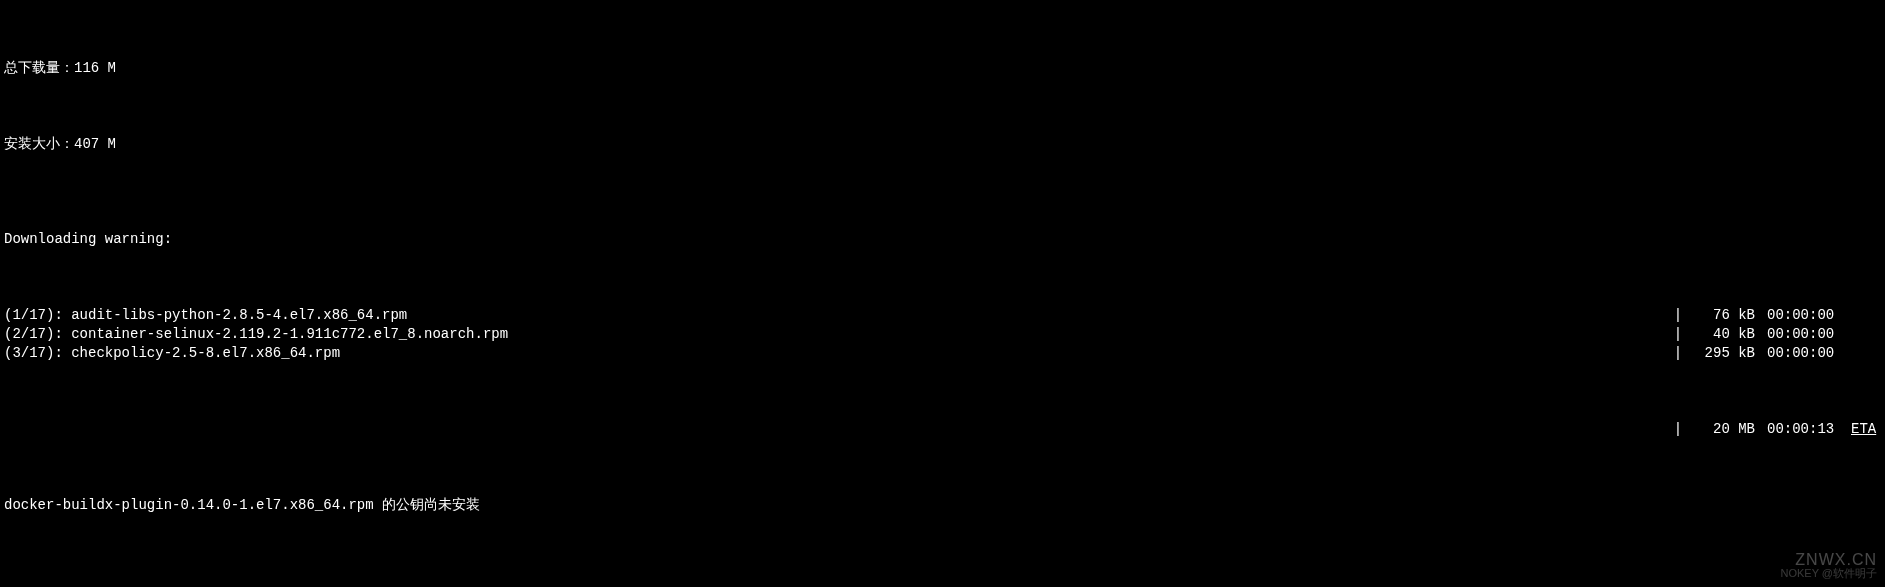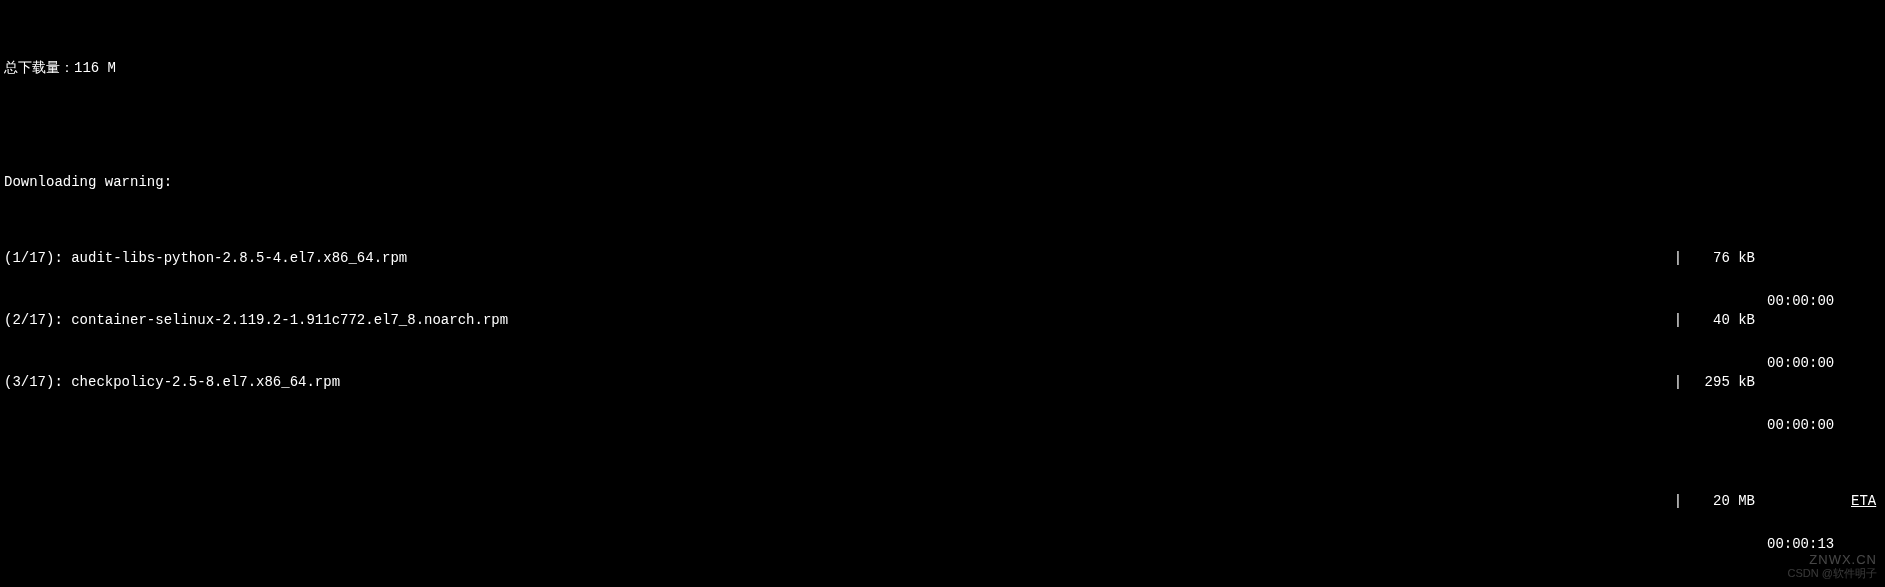--- a/index.html
+++ b/index.html
@@ -10,34 +10,34 @@
     color: #fff;
     font-family: "Consolas", "Courier New", monospace;
     font-size: 14px;
     line-height: 19px;
     overflow: hidden;
   }
   .terminal {
     padding: 2px 4px;
     white-space: pre;
   }
-  .line { display: flex; width: 100%; }
+  .line { display: flex; width: 100%; align-items: flex-end; }
   .line .left { flex: 0 0 auto; }
   .line .fill { flex: 1 1 auto; }
   .line .bar { flex: 0 0 auto; width: 18px; text-align: center; }
   .line .size { flex: 0 0 auto; width: 70px; text-align: right; padding-right: 2px; }
-  .line .time { flex: 0 0 auto; width: 90px; text-align: left; padding-left: 10px; margin-top: 43px; }
+  .line .time { flex: 0 0 auto; width: 90px; text-align: left; padding-left: 10px; }
   .line .eta  { flex: 0 0 auto; width: 34px; text-align: left; padding-left: 4px; text-decoration: underline; }
   .watermark {
     position: absolute;
     right: 8px;
     bottom: 18px;
     color: rgba(255,255,255,.28);
     font-family: sans-serif;
-    font-size: 13px;
+    font-size: 16px;
     letter-spacing: 1px;
     pointer-events: none;
   }
   .watermark2 {
     position: absolute;
     right: 8px;
     bottom: 4px;
     color: rgba(255,255,255,.22);
     font-family: sans-serif;
     font-size: 11px;
@@ -46,39 +46,45 @@
 </style>
 </head>
 <body>
 
 <div class="terminal">
 
   <div class="line">
     <span class="left"><span>总下载量：</span><span>116 M</span></span>
   </div>
 
+  <div class="line">
+    <span class="left"><span>安装大小：</span><span>407 M</span></span>
+  </div>
 
 
   <div class="line">
     <span class="left">Downloading warning:</span>
   </div>
 
   <div id="pkg-pre"><div class="line"><span class="left">(1/17): audit-libs-python-2.8.5-4.el7.x86_64.rpm</span><span class="fill"></span><span class="bar">|</span><span class="size">76 kB</span><span class="time">00:00:00</span><span class="eta"></span></div><div class="line"><span class="left">(2/17): container-selinux-2.119.2-1.911c772.el7_8.noarch.rpm</span><span class="fill"></span><span class="bar">|</span><span class="size">40 kB</span><span class="time">00:00:00</span><span class="eta"></span></div><div class="line"><span class="left">(3/17): checkpolicy-2.5-8.el7.x86_64.rpm</span><span class="fill"></span><span class="bar">|</span><span class="size">295 kB</span><span class="time">00:00:00</span><span class="eta"></span></div></div>
 
   <div class="line">
     <span class="fill"></span>
     <span class="bar">|</span>
     <span class="size">20 MB</span>
     <span class="time">00:00:13</span>
     <span class="eta">ETA</span>
   </div>
 
+  <div class="line">
+    <span class="left">docker-buildx-plugin-0.14.0-1.el7.x86_64.rpm 的公钥尚未安装</span>
+  </div>
 
   
 
   
 
   
 
 </div>
 
 <div class="watermark">ZNWX.CN</div>
-<div class="watermark2">CSDN @软件明子</div>
+<div class="watermark2">NOKEY @软件明子</div>
 
 </body></html>

